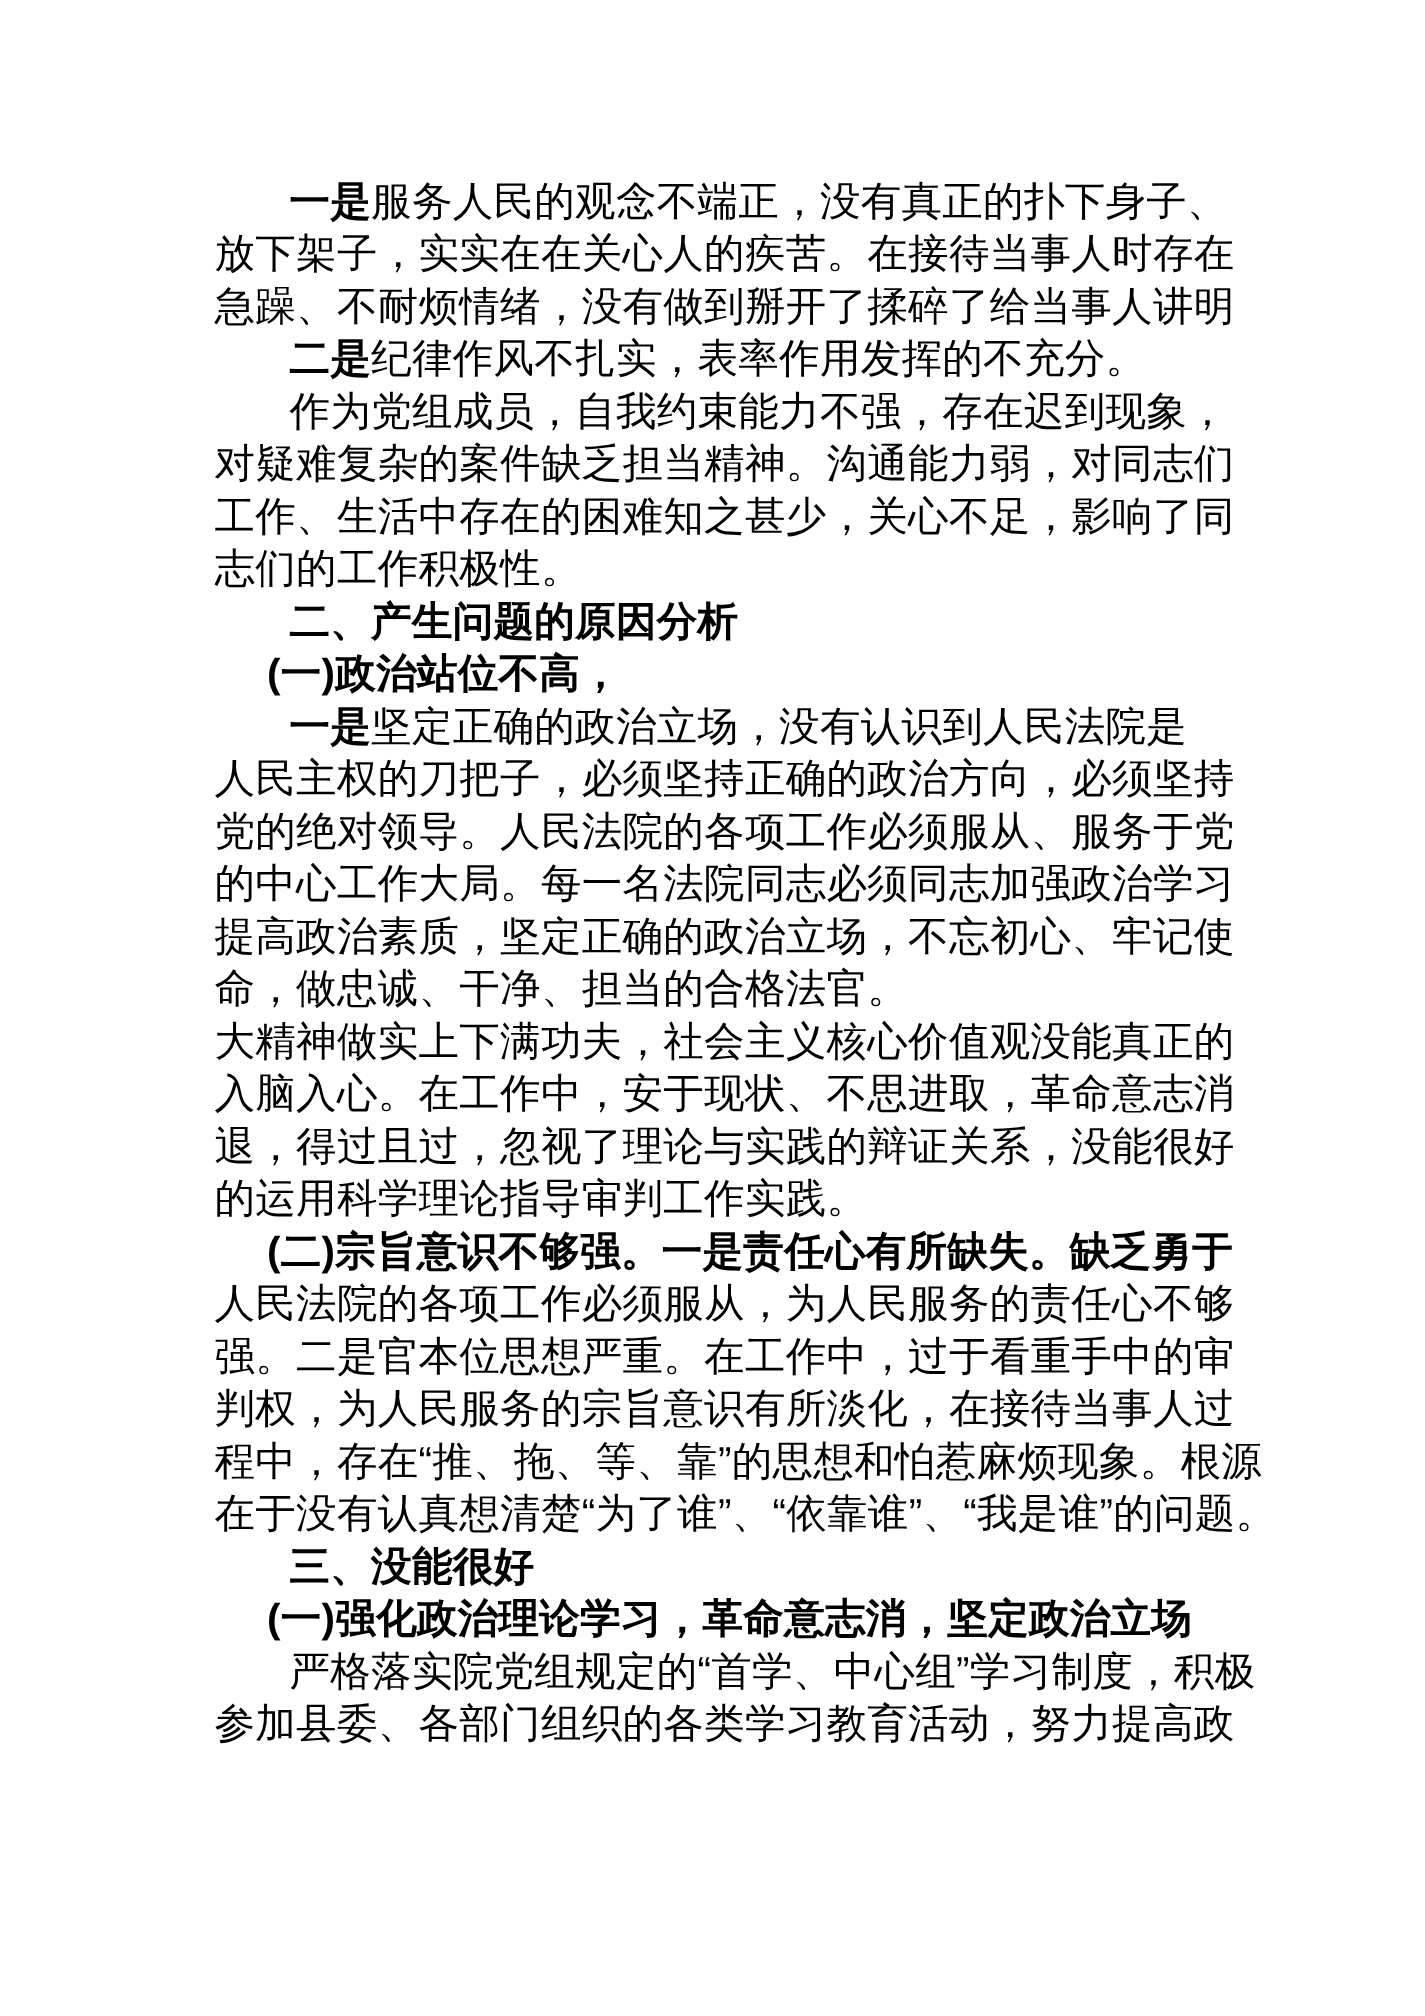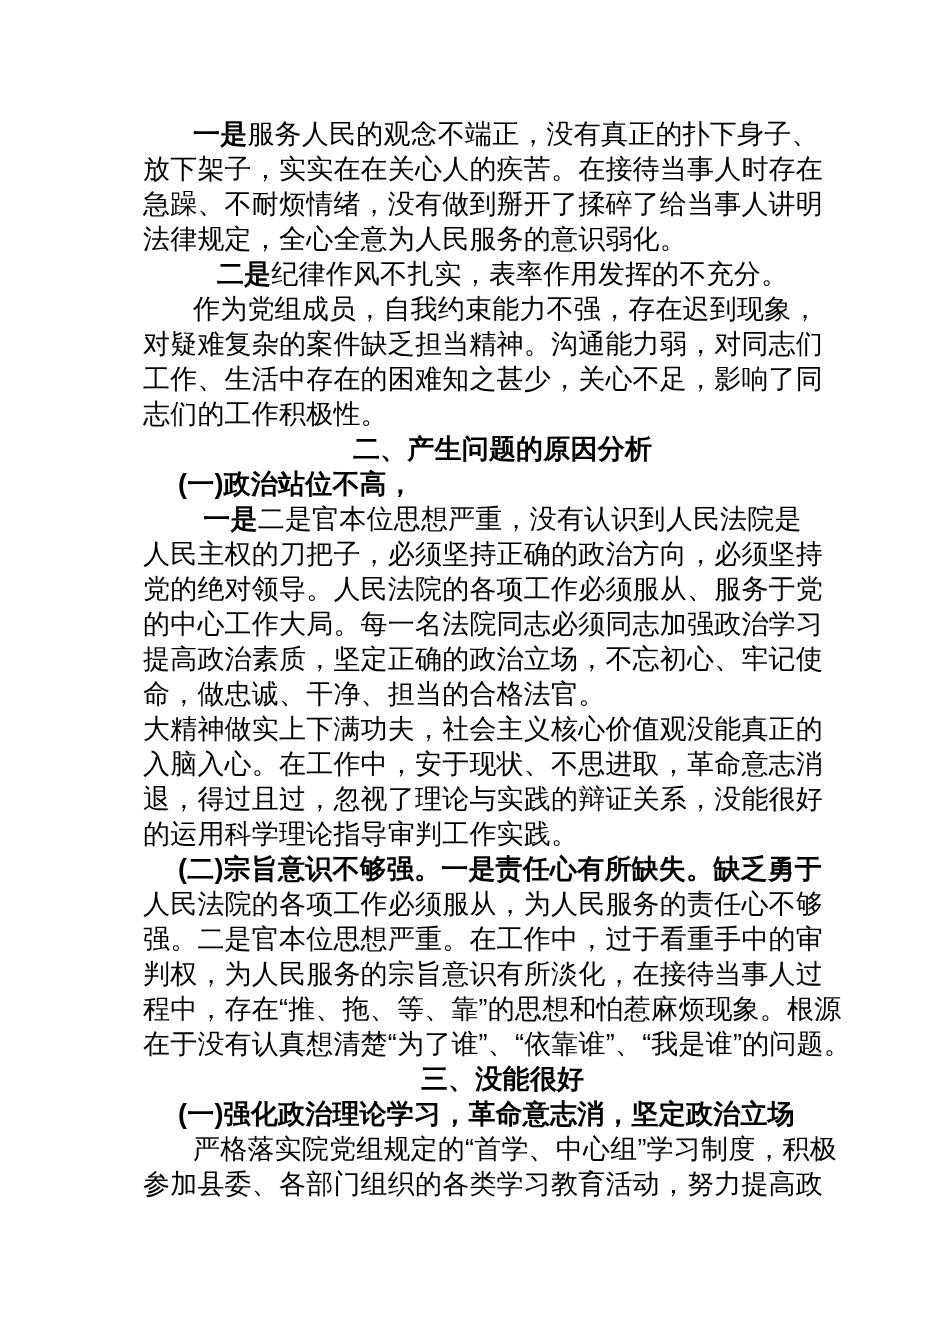--- a/index.html
+++ b/index.html
@@ -25,41 +25,40 @@
     width: 669px;
   }
   .line {
     height: 35px;
     line-height: 35px;
     font-size: 27px;
     white-space: nowrap;
     letter-spacing: 0.2px;
     color: #000000;
   }
-  .line.ind-para { padding-left: 50px; text-align: center; }
+  .line.ind-para { padding-left: 50px; }
   .line.ind-paren { padding-left: 35px; font-weight: bold; }
   .seg-bold { font-weight: bold; }
 </style>
 </head>
 <body>
 
 <div class="page">
   <div class="text-block" id="lines-container">
       <div class="line ind-para"><span class="seg-bold">一是</span><span class="seg-regular">服务人民的观念不端正，没有真正的扑下身子、</span></div>
       <div class="line"><span class="seg-bold"></span><span class="seg-regular">放下架子，实实在在关心人的疾苦。在接待当事人时存在</span></div>
       <div class="line"><span class="seg-bold"></span><span class="seg-regular">急躁、不耐烦情绪，没有做到掰开了揉碎了给当事人讲明</span></div>
-      <div class="line"><span class="seg-bold"></span><span class="seg-regular">法律规定，全心全意为人民服务的意识弱化。</span></div>
       <div class="line ind-para"><span class="seg-bold">二是</span><span class="seg-regular">纪律作风不扎实，表率作用发挥的不充分。</span></div>
       <div class="line ind-para"><span class="seg-bold"></span><span class="seg-regular">作为党组成员，自我约束能力不强，存在迟到现象，</span></div>
       <div class="line"><span class="seg-bold"></span><span class="seg-regular">对疑难复杂的案件缺乏担当精神。沟通能力弱，对同志们</span></div>
       <div class="line"><span class="seg-bold"></span><span class="seg-regular">工作、生活中存在的困难知之甚少，关心不足，影响了同</span></div>
       <div class="line"><span class="seg-bold"></span><span class="seg-regular">志们的工作积极性。</span></div>
       <div class="line ind-para"><span class="seg-bold">二、产生问题的原因分析</span><span class="seg-regular"></span></div>
       <div class="line ind-paren"><span class="seg-bold"></span><span class="seg-regular">(一)政治站位不高，</span></div>
-      <div class="line ind-para"><span class="seg-bold">一是</span><span class="seg-regular">二是官本位思想严重，没有认识到人民法院是</span></div>
+      <div class="line ind-para"><span class="seg-bold">一是</span><span class="seg-regular">坚定正确的政治立场，没有认识到人民法院是</span></div>
       <div class="line"><span class="seg-bold"></span><span class="seg-regular">人民主权的刀把子，必须坚持正确的政治方向，必须坚持</span></div>
       <div class="line"><span class="seg-bold"></span><span class="seg-regular">党的绝对领导。人民法院的各项工作必须服从、服务于党</span></div>
       <div class="line"><span class="seg-bold"></span><span class="seg-regular">的中心工作大局。每一名法院同志必须同志加强政治学习</span></div>
       <div class="line"><span class="seg-bold"></span><span class="seg-regular">提高政治素质，坚定正确的政治立场，不忘初心、牢记使</span></div>
       <div class="line"><span class="seg-bold"></span><span class="seg-regular">命，做忠诚、干净、担当的合格法官。</span></div>
       <div class="line"><span class="seg-bold"></span><span class="seg-regular">大精神做实上下满功夫，社会主义核心价值观没能真正的</span></div>
       <div class="line"><span class="seg-bold"></span><span class="seg-regular">入脑入心。在工作中，安于现状、不思进取，革命意志消</span></div>
       <div class="line"><span class="seg-bold"></span><span class="seg-regular">退，得过且过，忽视了理论与实践的辩证关系，没能很好</span></div>
       <div class="line"><span class="seg-bold"></span><span class="seg-regular">的运用科学理论指导审判工作实践。</span></div>
       <div class="line ind-paren"><span class="seg-bold"></span><span class="seg-regular">(二)宗旨意识不够强。一是责任心有所缺失。缺乏勇于</span></div>

